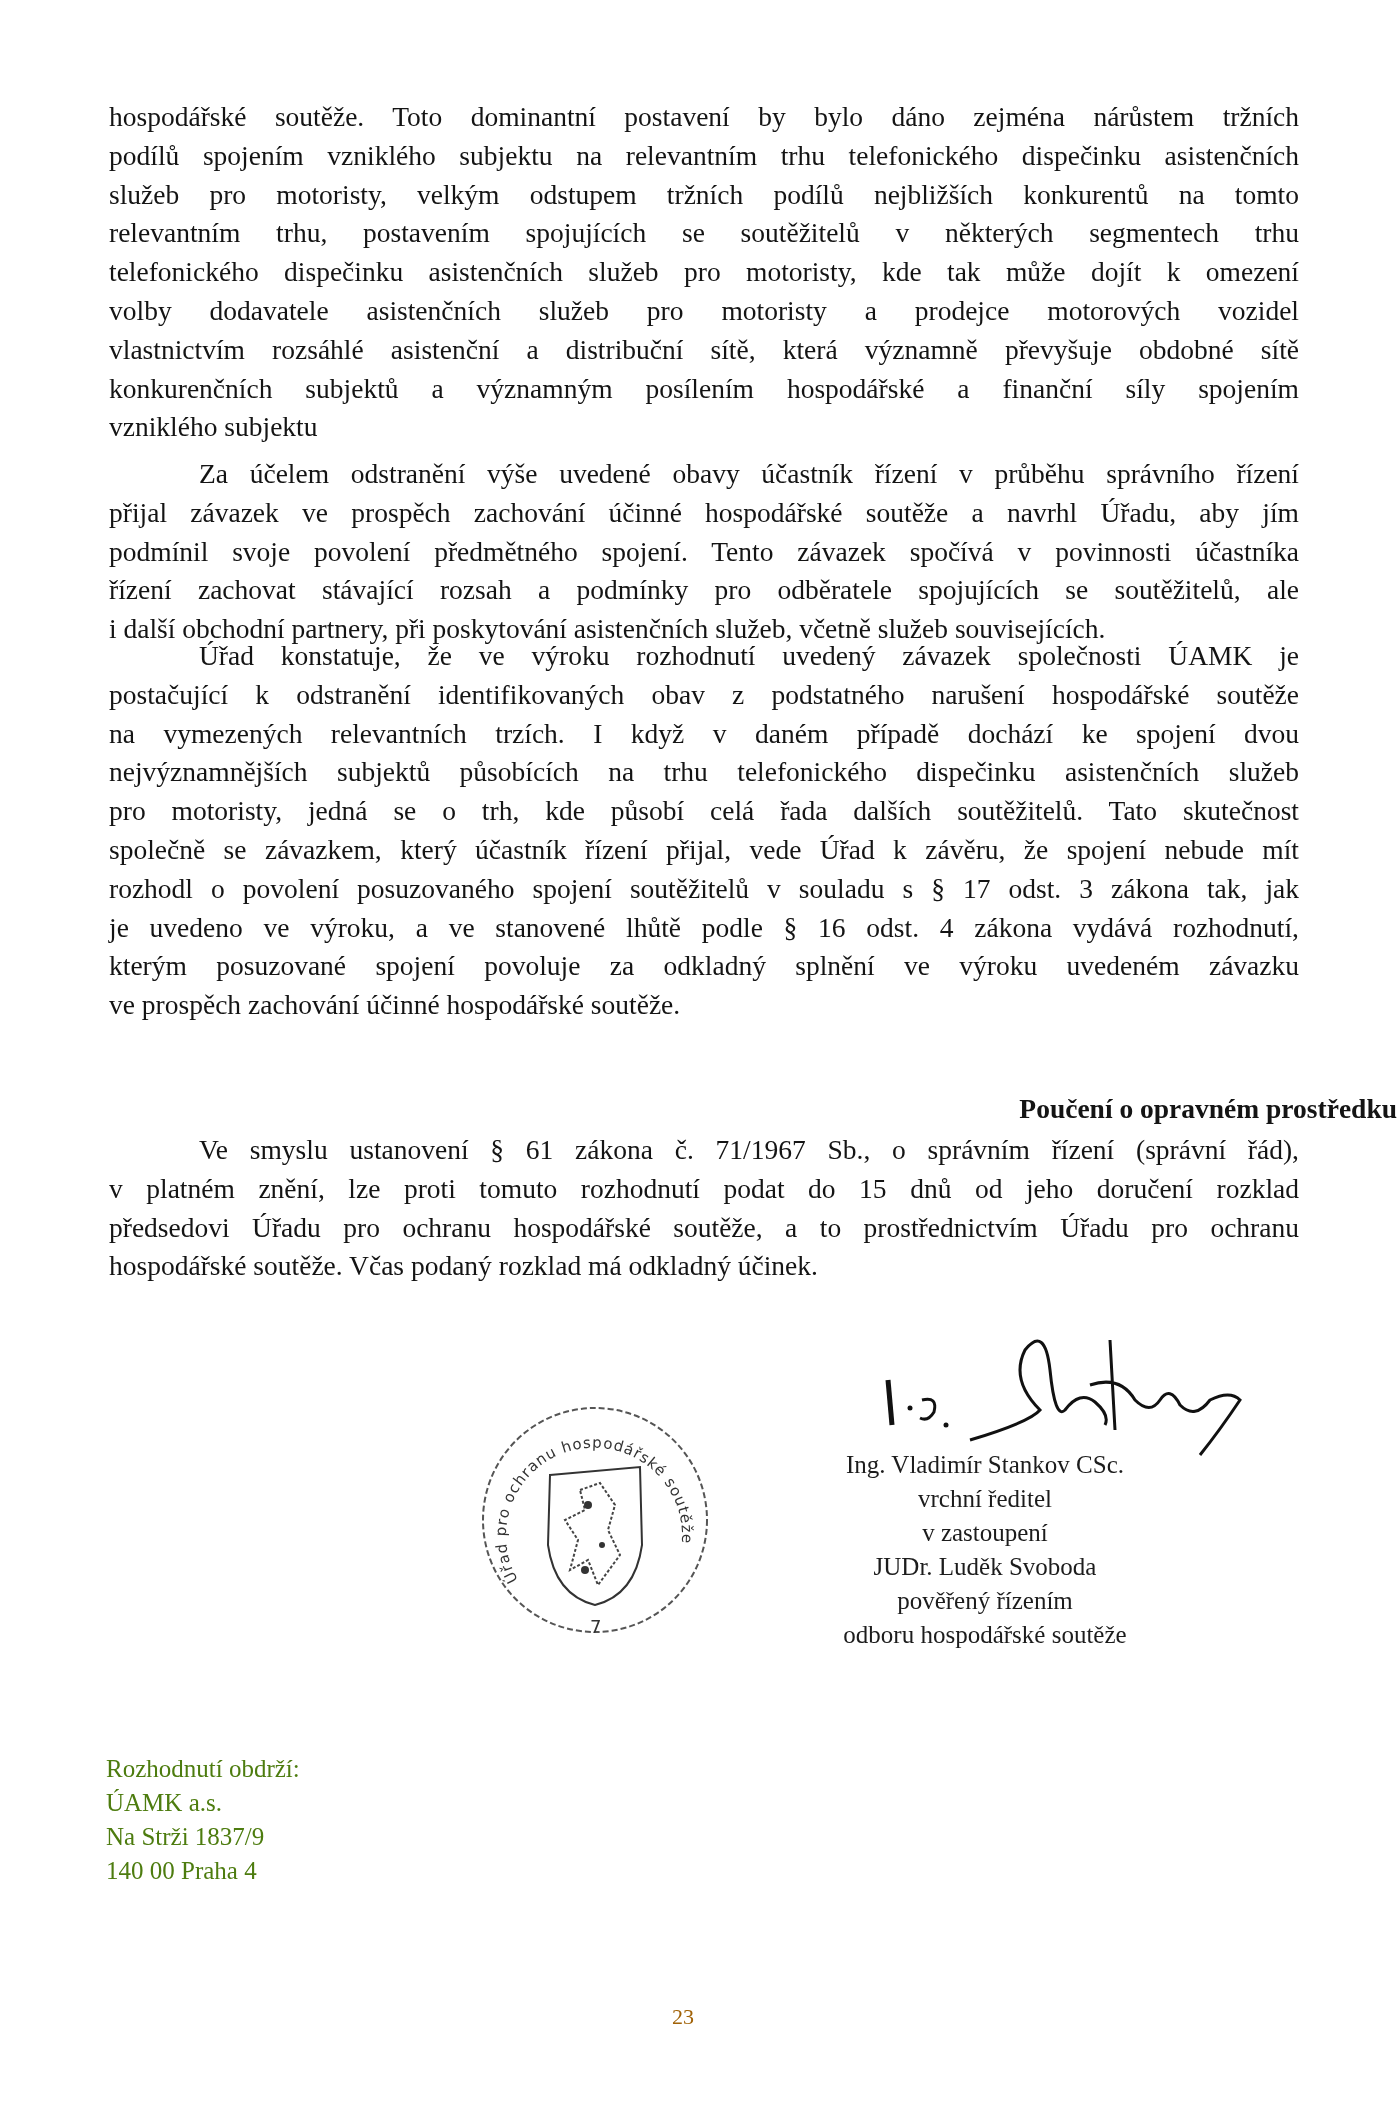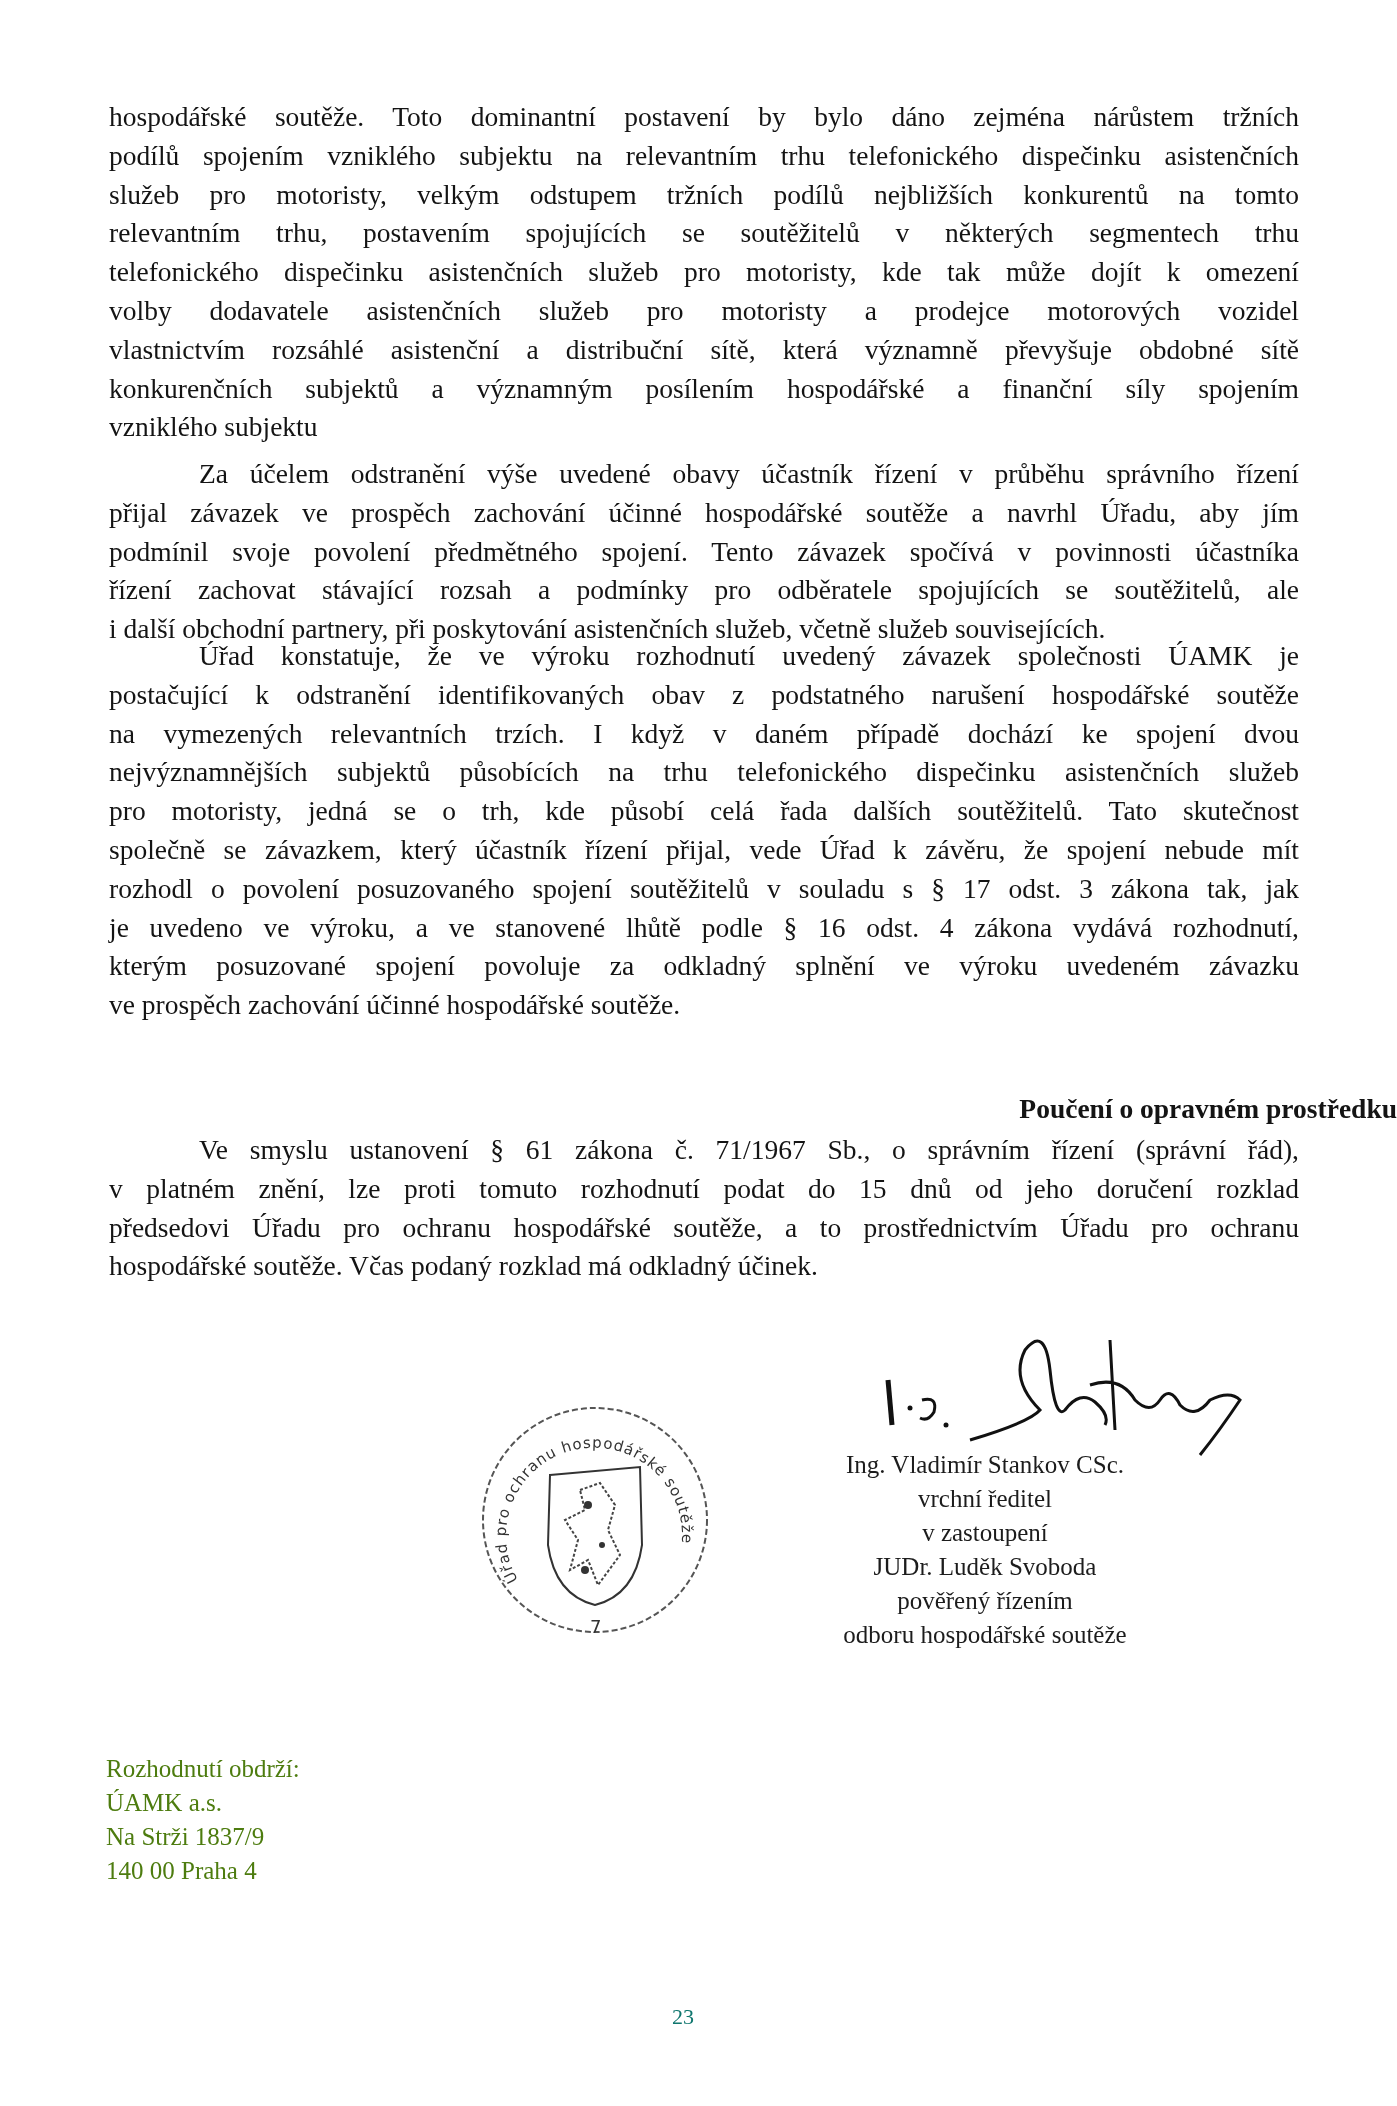--- a/index.html
+++ b/index.html
@@ -59,21 +59,21 @@
     position: absolute;
     left: 106px; top: 1752px;
     font-size: 25px;
     line-height: 34px;
     color: #4d7c0f;
   }
   .page-number {
     position: absolute;
     left: 672px; top: 2004px;
     font-size: 22px;
-    color: #0f766e;
+    color: #a16207;
   }
 </style>
 </head>
 <body>
 
 <div class="page">
 
   <div class="body-text p1">
     <span class="line">hospodářské soutěže. Toto dominantní postavení by bylo dáno zejména nárůstem tržních</span>
     <span class="line">podílů spojením vzniklého subjektu na relevantním trhu telefonického dispečinku asistenčních</span>

